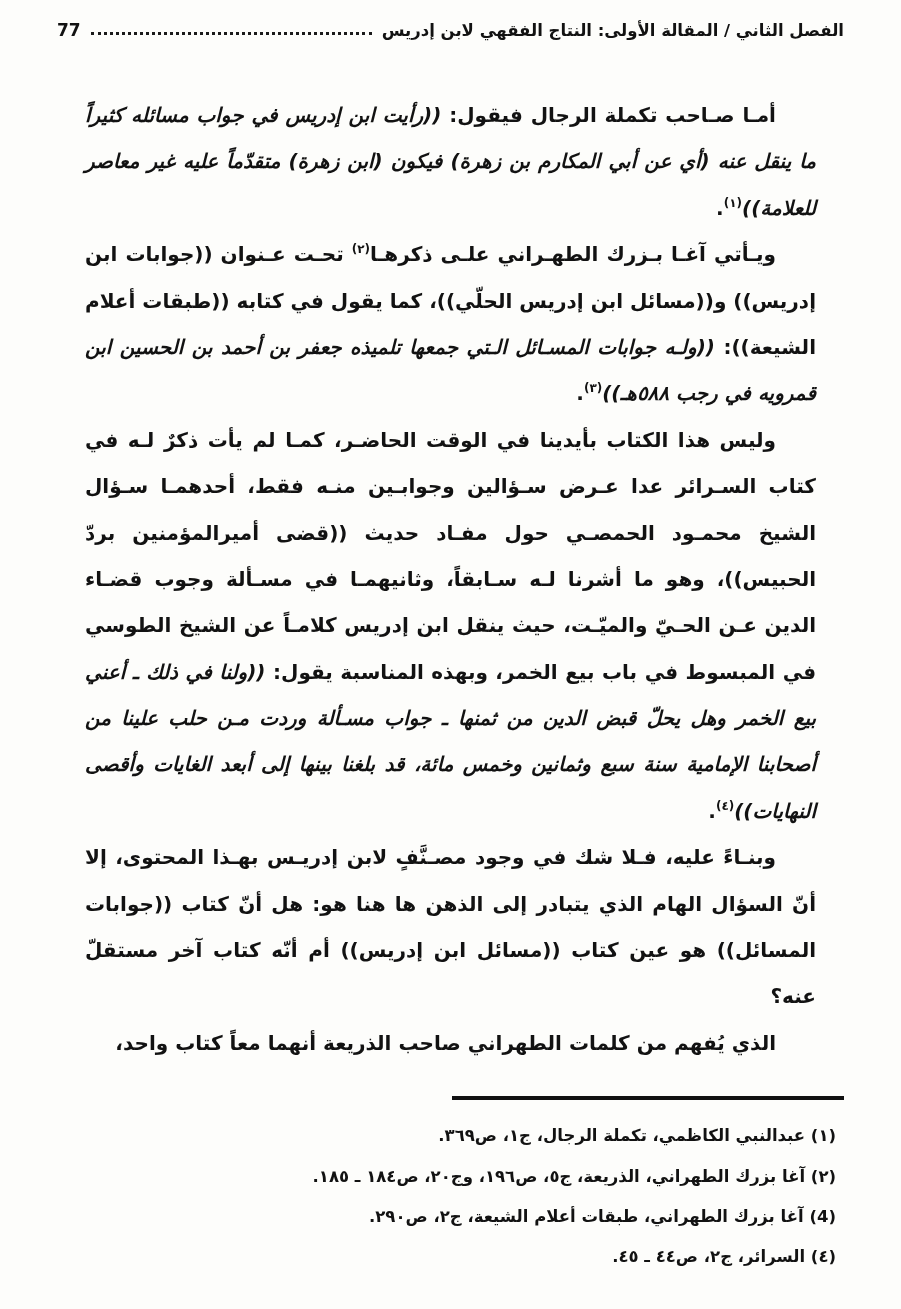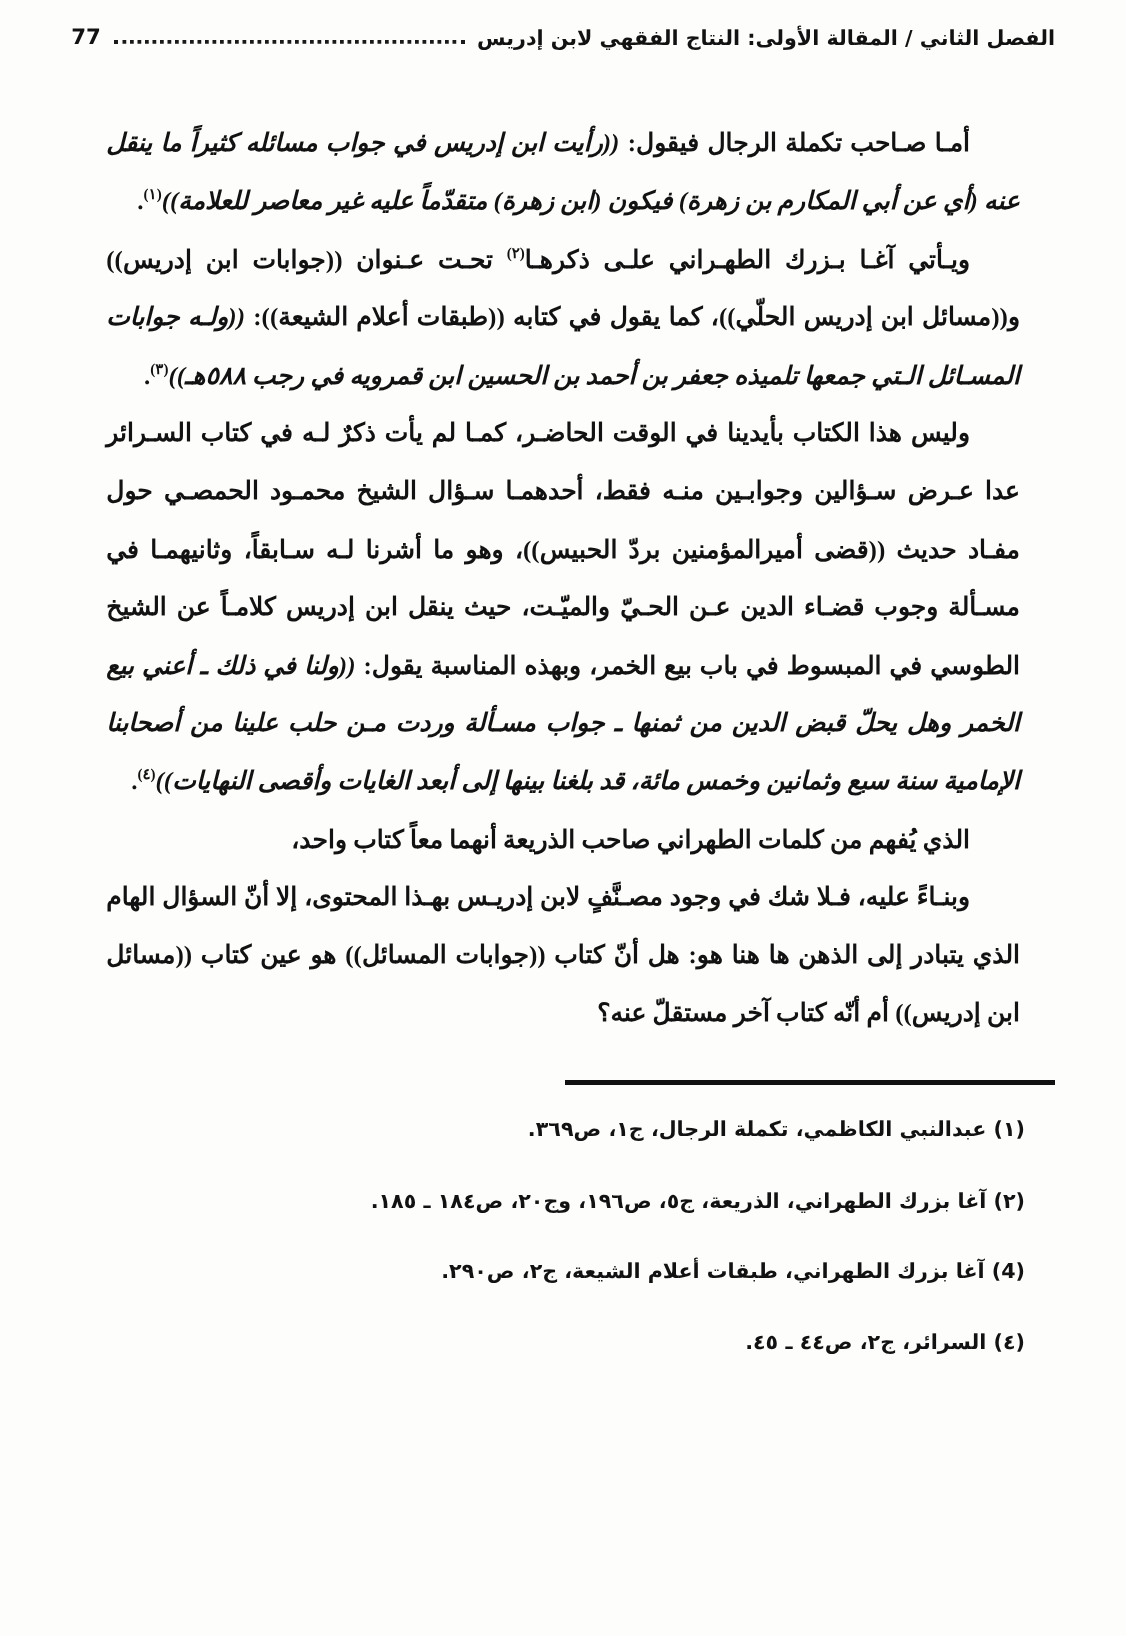--- a/index.html
+++ b/index.html
@@ -45,21 +45,20 @@
   }
   
   .content {
     margin-top: 52px;
     padding: 0 28px 0 28px;
     font-size: 20px;
     font-weight: 700;
     line-height: 2.32;
     text-align: justify;
     text-align-last: right;
-    font-family: Liberation Serif, serif;
   }
   .content p {
     margin: 0;
     text-indent: 40px;
   }
   .run-q {
     font-style: italic;
   }
   .run-sup {
     vertical-align: super;
@@ -77,40 +76,40 @@
     margin-right: 0;
   }
   .footnotes {
     padding: 0 8px 0 0;
     font-size: 16.5px;
     font-weight: 700;
     line-height: 2.45;
     text-align: right;
   }
   .footnotes .fn {
-    margin: 16px;
+    margin: 0;
   }
 </style>
 </head>
 <body>
 
 <div class="page">
 
   <div class="running-header">
     <span class="title">الفصل الثاني / المقالة الأولى: النتاج الفقهي لابن إدريس</span>
     <span class="leader"></span>
     <span class="pagenum">77</span>
   </div>
 
   <div class="content" id="body-content">
       <p><span class="run-n">أمـا صـاحب تكملة الرجال فيقول: </span><span class="run-q">((رأيت ابن إدريس في جواب مسائله كثيراً ما ينقل عنه (أي عن أبي المكارم بن زهرة) فيكون (ابن زهرة) متقدّماً عليه غير معاصر للعلامة))</span><span class="run-sup">(١)</span><span class="run-n">.</span></p>
       <p><span class="run-n">ويـأتي آغـا بـزرك الطهـراني علـى ذكرهـا</span><span class="run-sup">(٢)</span><span class="run-n"> تحـت عـنوان ((جوابات ابن إدريس)) و((مسائل ابن إدريس الحلّي))، كما يقول في كتابه ((طبقات أعلام الشيعة)): </span><span class="run-q">((ولـه جوابات المسـائل الـتي جمعها تلميذه جعفر بن أحمد بن الحسين ابن قمرويه في رجب ٥٨٨هـ))</span><span class="run-sup">(٣)</span><span class="run-n">.</span></p>
       <p><span class="run-n">وليس هذا الكتاب بأيدينا في الوقت الحاضـر، كمـا لم يأت ذكرٌ لـه في كتاب السـرائر عدا عـرض سـؤالين وجوابـين منـه فقط، أحدهمـا سـؤال الشيخ محمـود الحمصـي حول مفـاد حديث ((قضى أميرالمؤمنين بردّ الحبيس))، وهو ما أشرنا لـه سـابقاً، وثانيهمـا في مسـألة وجوب قضـاء الدين عـن الحـيّ والميّـت، حيث ينقل ابن إدريس كلامـاً عن الشيخ الطوسي في المبسوط في باب بيع الخمر، وبهذه المناسبة يقول: </span><span class="run-q">((ولنا في ذلك ـ أعني بيع الخمر وهل يحلّ قبض الدين من ثمنها ـ جواب مسـألة وردت مـن حلب علينا من أصحابنا الإمامية سنة سبع وثمانين وخمس مائة، قد بلغنا بينها إلى أبعد الغايات وأقصى النهايات))</span><span class="run-sup">(٤)</span><span class="run-n">.</span></p>
+      <p><span class="run-n">وبنـاءً عليه، فـلا شك في وجود مصـنَّفٍ لابن إدريـس بهـذا المحتوى، إلا أنّ السؤال الهام الذي يتبادر إلى الذهن ها هنا هو: هل أنّ كتاب ((جوابات المسائل)) هو عين كتاب ((مسائل ابن إدريس)) أم أنّه كتاب آخر مستقلّ عنه؟</span></p>
       <p><span class="run-n">الذي يُفهم من كلمات الطهراني صاحب الذريعة أنهما معاً كتاب واحد،</span></p>
-      <p><span class="run-n">وبنـاءً عليه، فـلا شك في وجود مصـنَّفٍ لابن إدريـس بهـذا المحتوى، إلا أنّ السؤال الهام الذي يتبادر إلى الذهن ها هنا هو: هل أنّ كتاب ((جوابات المسائل)) هو عين كتاب ((مسائل ابن إدريس)) أم أنّه كتاب آخر مستقلّ عنه؟</span></p>
     </div>
 
   <hr class="footnote-rule">
 
   <div class="footnotes" id="footnotes">
       <p class="fn">(١) عبدالنبي الكاظمي، تكملة الرجال، ج١، ص٣٦٩.</p>
       <p class="fn">(٢) آغا بزرك الطهراني، الذريعة، ج٥، ص١٩٦، وج٢٠، ص١٨٤ ـ ١٨٥.</p>
       <p class="fn">(4) آغا بزرك الطهراني، طبقات أعلام الشيعة، ج٢، ص٢٩٠.</p>
       <p class="fn">(٤) السرائر، ج٢، ص٤٤ ـ ٤٥.</p>
     </div>

